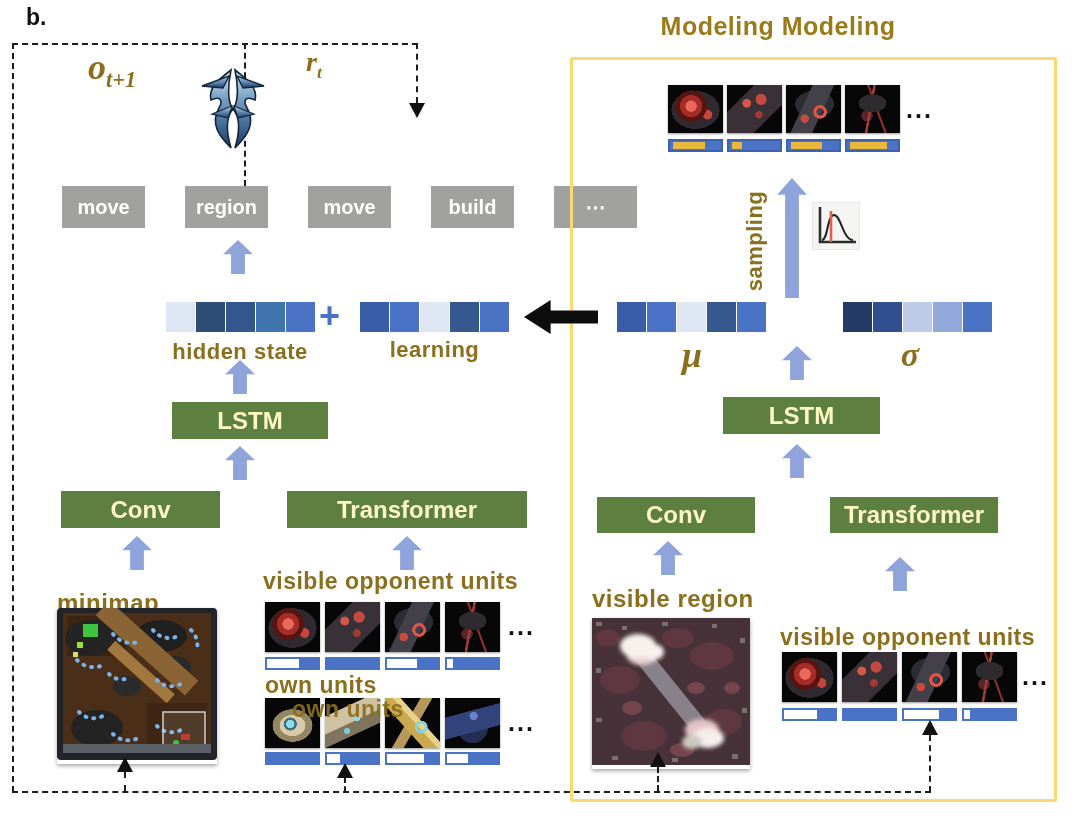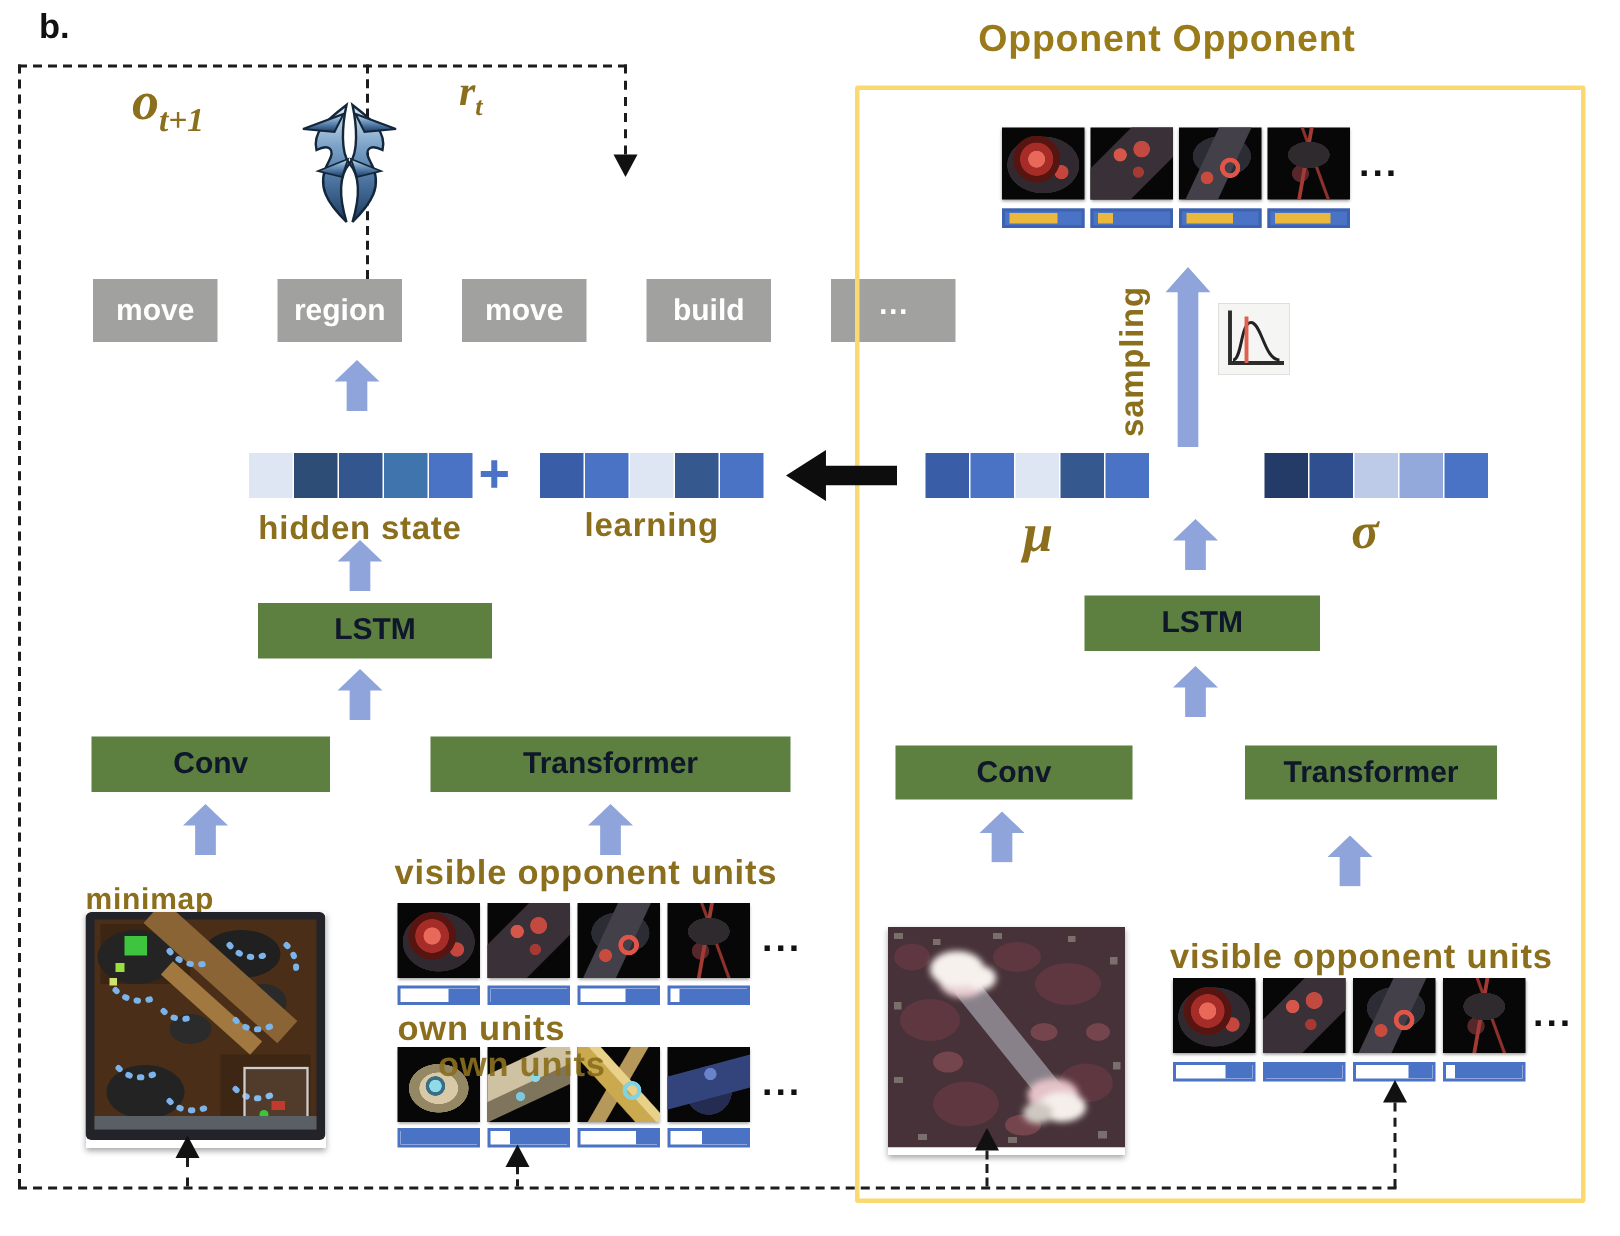--- a/index.html
+++ b/index.html
@@ -29,21 +29,21 @@
   .barrow.tall { width:30px; height:120px; clip-path:polygon(50% 0%, 100% 14%, 73% 14%, 73% 100%, 27% 100%, 27% 14%, 0% 14%); }
 
   
   .black-left-arrow { background:#0d0d0d; clip-path:polygon(0% 50%, 36% 0%, 36% 31%, 100% 31%, 100% 69%, 36% 69%, 36% 100%); }
 
   
   .action-bar { display:flex; gap:3px; }
   .action-cell { width:83px; height:42px; background:#a1a1a0; color:#fff; font-weight:700; font-size:20px; display:flex; align-items:center; justify-content:center; }
 
   
-  .gbox { background:#5d7f3f; color:#0f172a; font-weight:700; font-size:20px; display:flex; align-items:center; justify-content:center; }
+  .gbox { background:#5d7f3f; color:#fef9c3; font-weight:700; font-size:24px; display:flex; align-items:center; justify-content:center; }
 
   
   .vec { display:flex; gap:1px; }
   .vec-sq { width:29px; height:30px; }
 
   .plus { color:#4a73c6; font-weight:700; font-size:36px; line-height:34px; }
 
   
   .unit-row { display:flex; gap:5px; }
   .unit { width:55px; height:50px; background:#070707; box-shadow:0 1px 2px rgba(0,0,0,.4); }
@@ -173,21 +173,21 @@
   </div>
 
   <div class="abs barrow" style="left:225px; top:360px;"></div>
   <div class="abs gbox" style="left:172px; top:402px; width:156px; height:37px;">LSTM</div>
   <div class="abs barrow" style="left:225px; top:446px;"></div>
   <div class="abs gbox" style="left:61px; top:491px; width:159px; height:37px;">Conv</div>
   <div class="abs gbox" style="left:287px; top:491px; width:240px; height:37px;">Transformer</div>
   <div class="abs barrow" style="left:122px; top:536px;"></div>
   <div class="abs barrow" style="left:392px; top:536px;"></div>
 
-  <div class="abs olabel" style="left:57px; top:589px; font-size:20px;">minimap</div>
+  <div class="abs olabel" style="left:57px; top:589px; font-size:24px;">minimap</div>
   <div class="abs map-shadow" style="left:57px; top:608px;">
     <svg width="160" height="152" viewBox="0 0 160 152">
       <rect width="160" height="152" rx="4" fill="#23232a"></rect>
       <rect x="6" y="5" width="148" height="140" fill="#4a2e17"></rect>
       <rect x="10" y="8" width="60" height="40" fill="#3c2513"></rect>
       <rect x="90" y="95" width="60" height="45" fill="#3e2614"></rect>
       <ellipse cx="34" cy="30" rx="26" ry="18" fill="#242424"></ellipse>
       <ellipse cx="104" cy="28" rx="26" ry="16" fill="#202020"></ellipse>
       <ellipse cx="40" cy="120" rx="26" ry="18" fill="#232323"></ellipse>
       <ellipse cx="118" cy="60" rx="16" ry="12" fill="#2a2a2a"></ellipse>
@@ -260,21 +260,21 @@
       <div class="wbar">
         <div class="fill" style="width: 58%;"></div>
       </div>
     </div>
 
   <div class="abs ah-up" style="left:117px; top:757px;"></div>
   <div class="abs dash-v" style="left:124px; top:772px; height:19px;"></div>
   <div class="abs ah-up" style="left:337px; top:763px;"></div>
   <div class="abs dash-v" style="left:344px; top:778px; height:13px;"></div>
 
-  <div class="abs title" style="left:628px; top:12px; width:300px;">Opponent Opponent</div>
+  <div class="abs title" style="left:628px; top:12px; width:300px;">Modeling Modeling</div>
   <div class="abs" style="left:570px; top:57px; width:487px; height:745px; border:3px solid #fbd971; border-radius:2px;"></div>
 
   <div class="abs unit-row" style="left:668px; top:85px; gap:4px;">
       <div class="unit unit-sm u-zerg-a"></div>
       <div class="unit unit-sm u-zerg-b"></div>
       <div class="unit unit-sm u-zerg-c"></div>
       <div class="unit unit-sm u-zerg-d"></div>
     </div>
   <div class="abs ellipsis" style="left:906px; top:95px;">...</div>
   <div class="abs bar-row" style="left:668px; top:139px; gap:4px;">
@@ -321,20 +321,21 @@
   <div class="abs math" style="left:870px; top:336px; width:80px; text-align:center; font-size:34px;">σ</div>
 
   <div class="abs barrow" style="left:782px; top:346px;"></div>
   <div class="abs gbox" style="left:723px; top:397px; width:157px; height:37px;">LSTM</div>
   <div class="abs barrow" style="left:782px; top:444px;"></div>
   <div class="abs gbox" style="left:597px; top:497px; width:158px; height:36px;">Conv</div>
   <div class="abs gbox" style="left:830px; top:497px; width:168px; height:36px;">Transformer</div>
   <div class="abs barrow" style="left:653px; top:541px;"></div>
   <div class="abs barrow" style="left:885px; top:557px;"></div>
 
+  <div class="abs olabel" style="left:592px; top:585px; font-size:24px;">visible region</div>
   <div class="abs map-shadow" style="left:592px; top:618px;">
     <svg width="158" height="147" viewBox="0 0 158 147">
       <defs>
           <filter id="soft" x="-20%" y="-20%" width="140%" height="140%">
             <feGaussianBlur stdDeviation="2.2"></feGaussianBlur>
           </filter>
         </defs>
       <rect width="158" height="147" fill="#463238"></rect>
       <g fill="#5e3740">
         <ellipse cx="28" cy="62" rx="20" ry="14"></ellipse>

